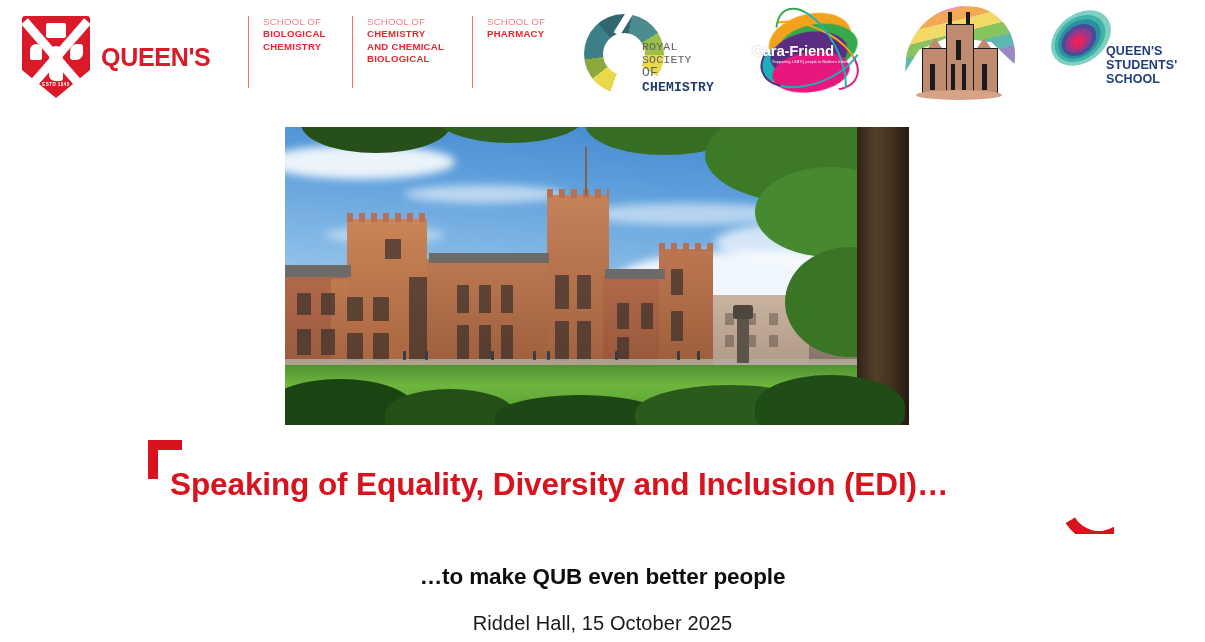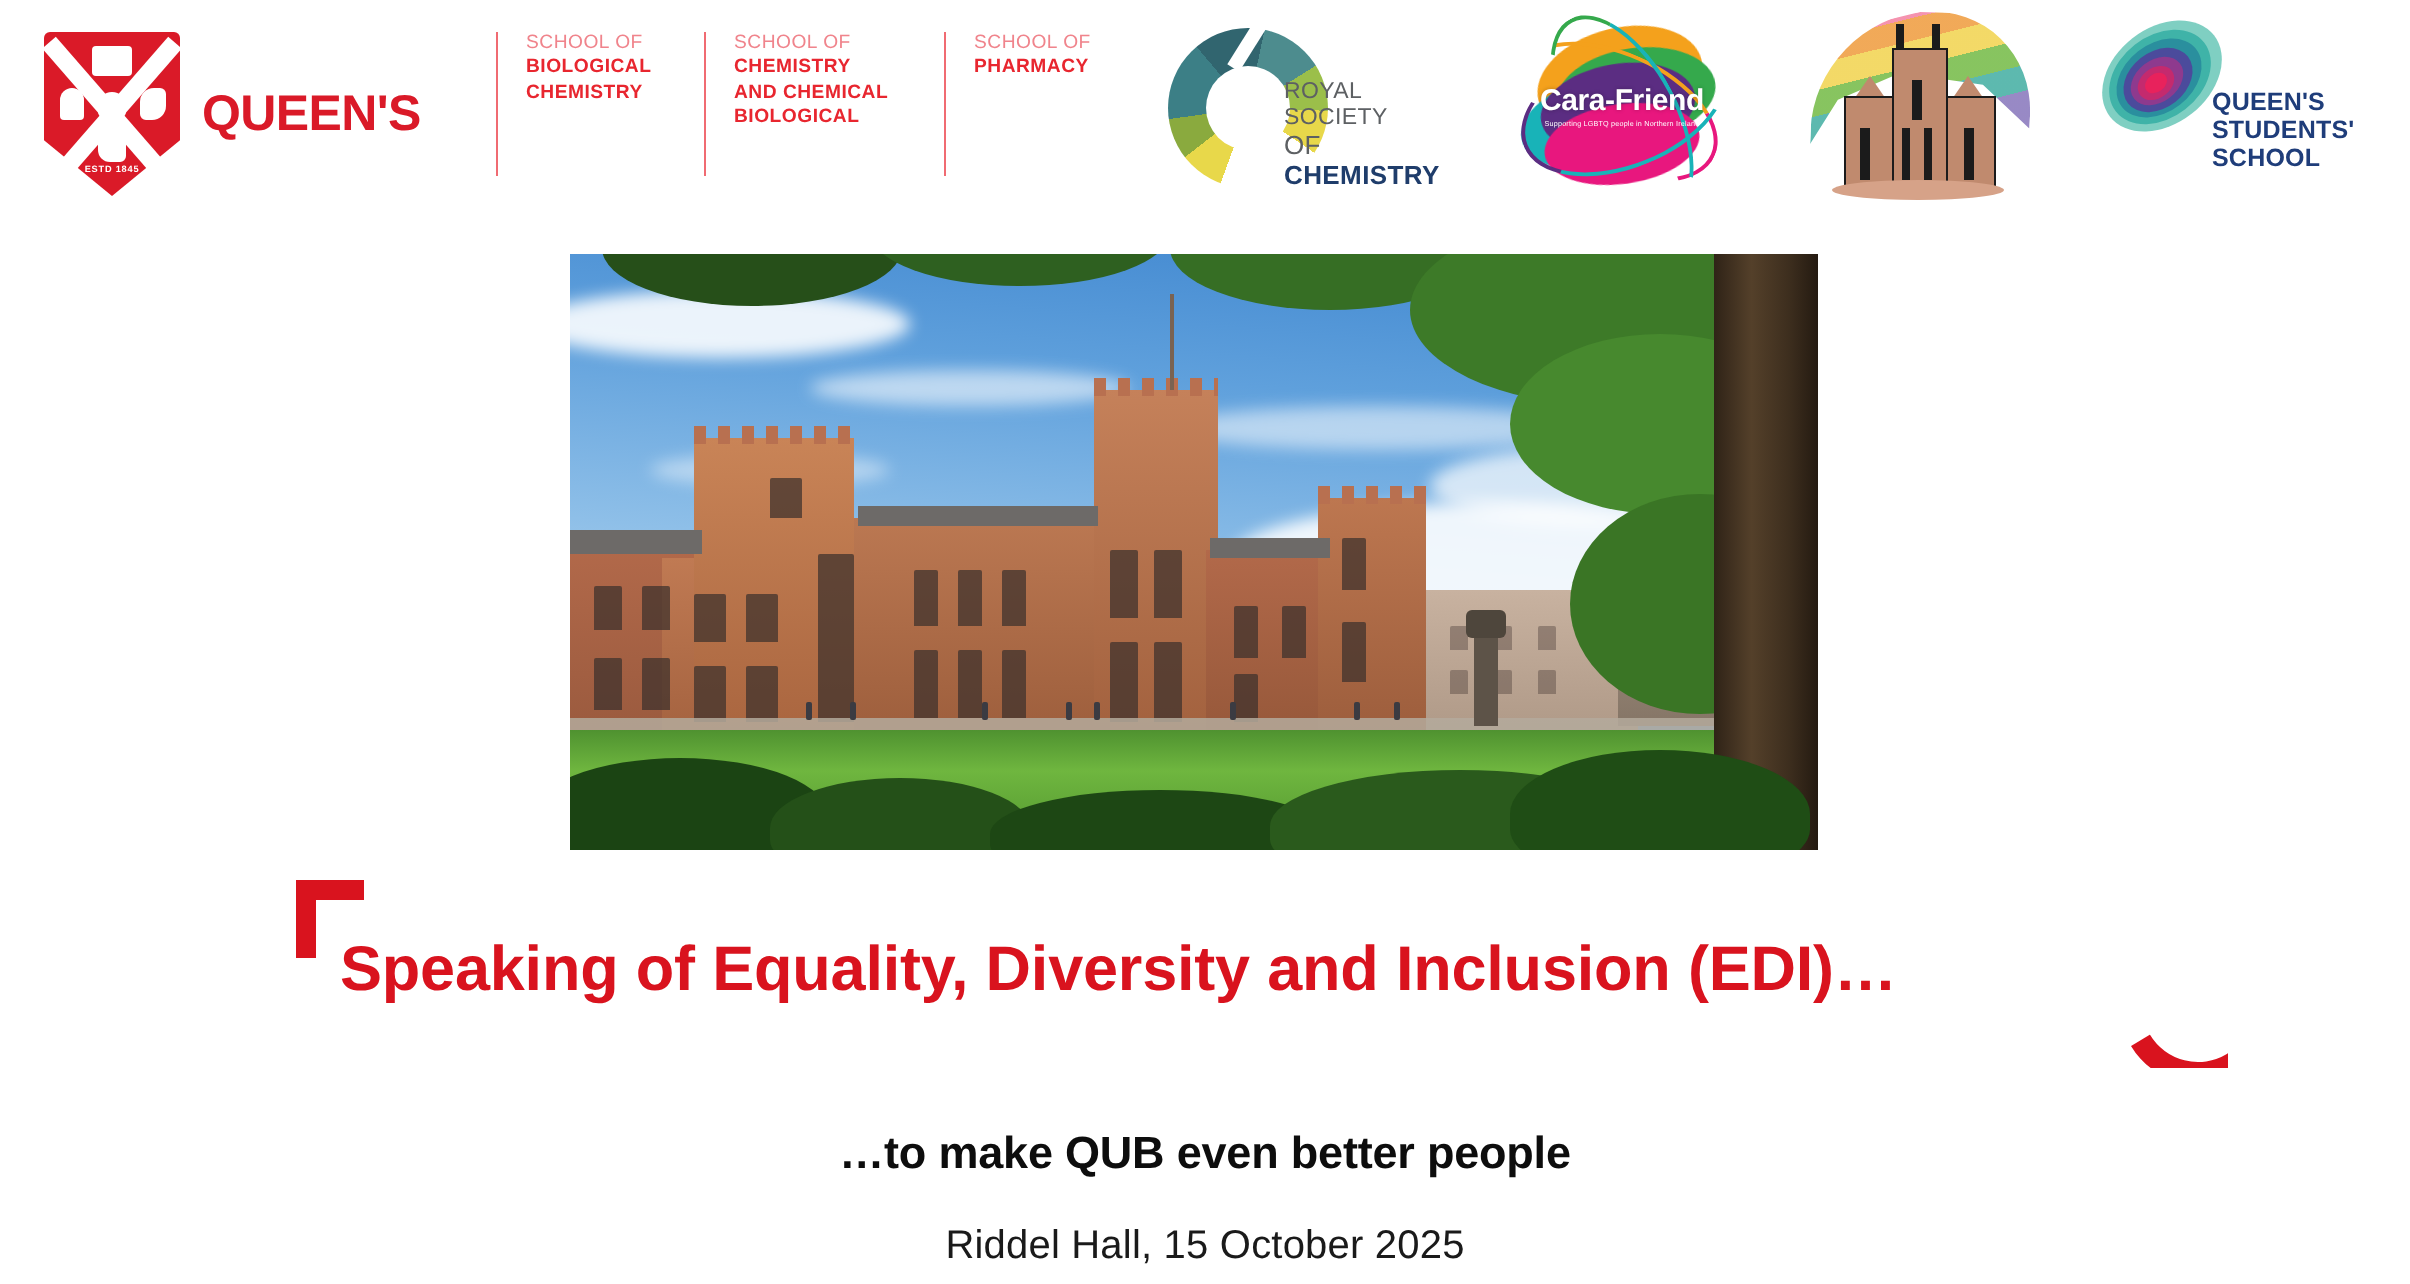--- a/index.html
+++ b/index.html
@@ -122,21 +122,21 @@
     line-height: 1.28;
   }
   #school-bio   { left: 248px; width: 92px; }
   #school-chem  { left: 352px; width: 108px; }
   #school-pharm { left: 472px; width: 96px; }
 
   
   .rsc {
     position: absolute;
     left: 580px; top: 8px;
-    width: 148px; height: 92px;
+    width: 148px; height: 92px; font-family: Liberation Mono, monospace;
   }
   .rsc .ring {
     position: absolute;
     left: 4px; top: 6px;
     width: 80px; height: 80px;
     border-radius: 50%;
     background:
       conic-gradient(from 200deg,
         #e8d84a 0deg 32deg,
         #8aaa3e 32deg 62deg,
@@ -238,21 +238,20 @@
   .cara .sw3 {
     left: 4px; top: 24px; width: 106px; height: 52px;
     border-width: 2.2px;
     border-left-color: #35a94c;
     border-top-color: #18b3b8;
     transform: rotate(62deg);
   }
   .cara .cara-label {
     position: absolute;
     left: 0; right: 0; top: 36px;
-    text-align: center;
     color: #ffffff;
     font-size: 15px;
     font-weight: bold;
     letter-spacing: -0.2px;
     text-shadow: 0 0 2px rgba(0,0,0,0.25);
   }
   .cara .cara-tag {
     position: absolute;
     left: 0; right: 0; top: 54px;
     text-align: center;

